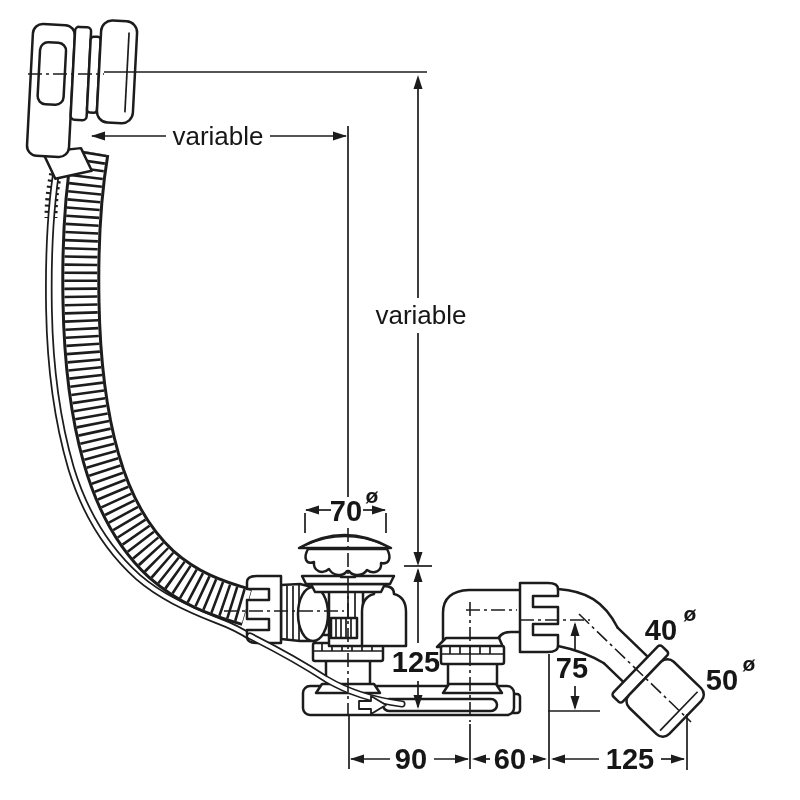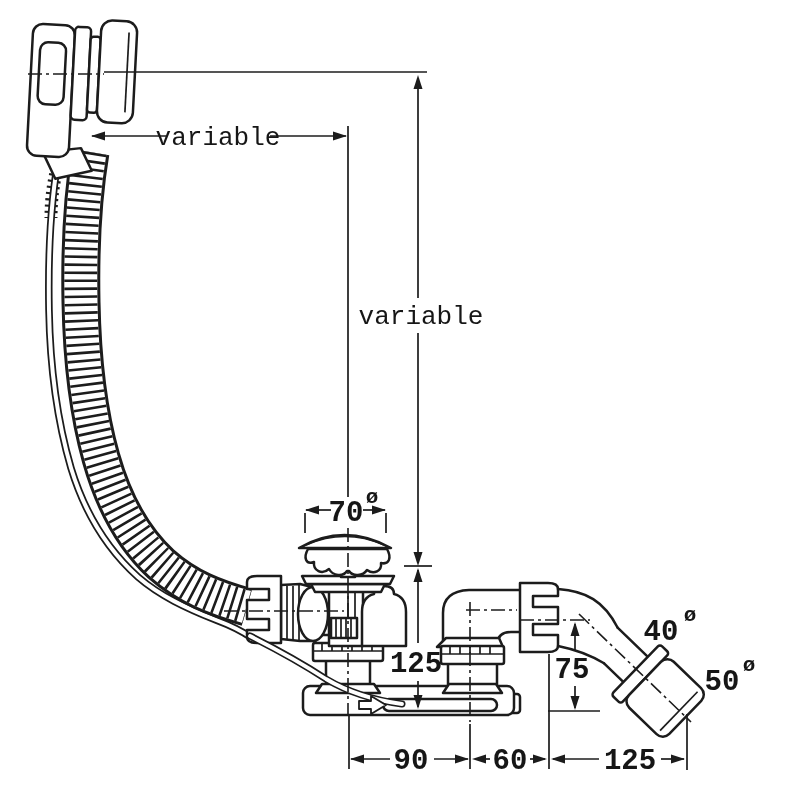--- a/index.html
+++ b/index.html
@@ -1,17 +1,17 @@
 <!DOCTYPE html>
 <html><head>
 <meta charset="utf-8">
 <style>
   html,body{margin:0;padding:0;background:#ffffff;}
   #stage{position:relative;width:800px;height:800px;background:#fff;overflow:hidden;
-         font-family:Liberation Mono, monospace;}
+         font-family:Liberation Sans, sans-serif;}
   svg{display:block;}
   .part{fill:#ffffff;stroke:#1c1c1c;stroke-width:2.5;stroke-linejoin:round;stroke-linecap:round;}
   .ln{fill:none;stroke:#1c1c1c;stroke-width:2.5;stroke-linejoin:round;stroke-linecap:round;}
   .thin{fill:none;stroke:#1c1c1c;stroke-width:1.7;}
   .cl{fill:none;stroke:#1c1c1c;stroke-width:1.6;stroke-dasharray:14 4 3 4;}
   .arrow{fill:#1c1c1c;stroke:none;}
   .dimtxt{fill:#161616;font-size:29px;font-weight:600;text-anchor:middle;}
   .vartxt{fill:#161616;font-size:26px;font-weight:500;text-anchor:middle;}
   .diatxt{fill:#161616;font-size:21px;font-weight:600;text-anchor:middle;}
 </style>

